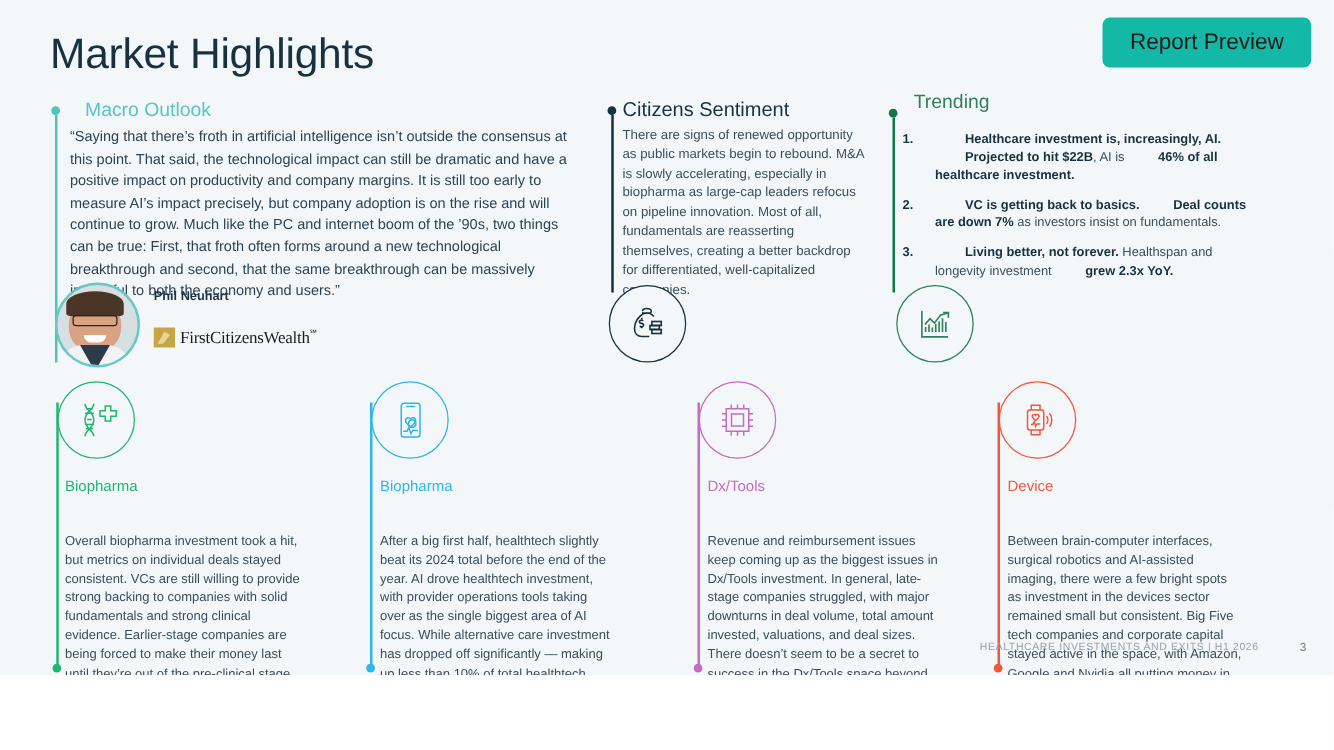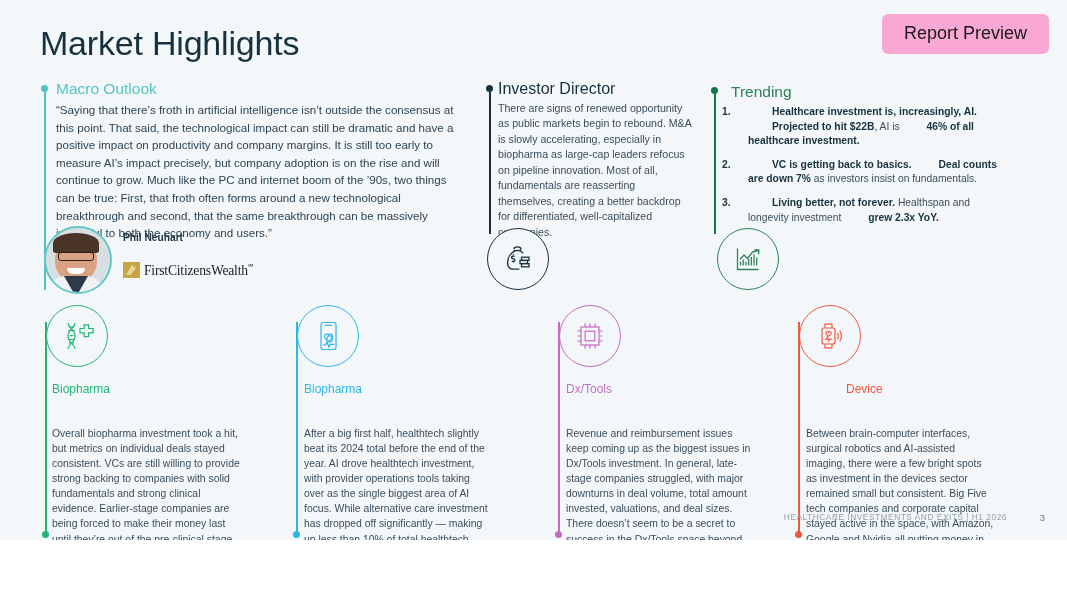--- a/index.html
+++ b/index.html
@@ -25,21 +25,21 @@
     top: 24px;
     font-size: 34px;
     font-weight: 400;
     color: #17313f;
     letter-spacing: -0.2px;
   }
   .report-badge {
     position: absolute;
     right: 18px;
     top: 14px;
-    background: #f9a8d4;
+    background: #14b8a6;
     color: #1a1a1a;
     font-size: 18px;
     padding: 10px 22px;
     border-radius: 6px;
     line-height: 1.1;
   }
 
   
   .rail {
     position: absolute;
@@ -67,21 +67,21 @@
   }
   .body-text.lg {
     font-size: 11.6px;
     line-height: 1.52;
     color: #2d4354;
   }
 
   
   #macro-rail { left: 44px; top: 92px; height: 198px; background: #4fc3c0; }
   #macro-dot  { left: 41px; top: 85px; background: #4fc3c0; }
-  #macro-head { left: 56px; top: 80px; color: #57c5c2; }
+  #macro-head { left: 68px; top: 80px; color: #57c5c2; }
   #macro-body { left: 56px; top: 101px; width: 400px; }
 
   .byline {
     position: absolute;
     left: 123px;
     top: 231px;
     width: 340px;
   }
   .byline-name {
     font-size: 10.2px;
@@ -180,21 +180,21 @@
 
   
   #inv-rail { left: 489px; top: 92px; height: 142px; background: #17313f; }
   #inv-dot  { left: 486px; top: 85px; background: #17313f; }
   #inv-head { left: 498px; top: 80px; color: #17313f; font-size: 16px; }
   #inv-body { left: 498px; top: 101px; width: 196px; }
 
   
   #trend-rail { left: 714px; top: 94px; height: 140px; background: #14774a; }
   #trend-dot  { left: 711px; top: 87px; background: #14774a; }
-  #trend-head { left: 731px; top: 83px; color: #2e8159; }
+  #trend-head { left: 731px; top: 73px; color: #2e8159; }
   #trend-list {
     position: absolute;
     left: 722px;
     top: 105px;
     width: 290px;
     margin: 0;
     padding: 0;
     list-style: none;
   }
   #trend-list li {
@@ -342,21 +342,21 @@
     <div class="byline-name">Phil Neuhart</div>
   </div>
 
   <div class="fcw-logo">
     <div class="fcw-mark"></div>
     <div class="fcw-text"><span>FirstCitizensWealth</span><span class="fcw-tm">℠</span></div>
   </div>
 
   <div class="rail" id="inv-rail"></div>
   <div class="rail-dot" id="inv-dot"></div>
-  <div class="sec-head" id="inv-head">Investor Director</div>
+  <div class="sec-head" id="inv-head">Citizens Sentiment</div>
   <div class="body-text" id="inv-body">There are signs of renewed opportunity as public markets begin to rebound. M&amp;A is slowly accelerating, especially in biopharma as large-cap leaders refocus on pipeline innovation. Most of all, fundamentals are reasserting themselves, creating a better backdrop for differentiated, well-capitalized companies.</div>
 
   <div class="icon-circle" style="left:487px; top:228px; width:62px; height:62px; border:1.4px solid #17313f;">
     <svg width="36" height="36" viewBox="0 0 36 36" fill="none" stroke="#17313f" stroke-width="1.3">
       <path d="M14 8c0-1.4 1.4-2.2 3.4-2.2S21 6.6 21 8c0 .8-.6 1.3-1.4 1.6"></path>
       <path d="M15.4 9.6C11 11.6 7.6 16.4 7.6 21.8c0 4 2.4 6.4 6 6.4h5.8"></path>
       <path d="M19.6 9.6c1.3.6 2.5 1.5 3.5 2.6"></path>
       <path d="M13.6 9.5h6.2"></path>
       <path d="M14.6 15.6c-.6-.5-1.6-.7-2.4-.2-.9.5-.9 1.6 0 2 .6.3 1.4.3 2 .6.9.4.9 1.6 0 2.1-.8.5-1.8.3-2.4-.2"></path>
       <path d="M13.4 14.3v-1.1M13.4 21.6v-1.1"></path>
@@ -441,21 +441,21 @@
   <div class="col-dot" style="left:795px; top:531px; background:#f0573f;"></div>
   <div class="col-icon" style="left:799px; border-color:#f0573f;">
     <svg width="36" height="36" viewBox="0 0 36 36" fill="none" stroke="#f0573f" stroke-width="1.2">
       <rect x="10" y="10" width="13" height="16" rx="2"></rect>
       <path d="M13 10V6.2h7V10M13 26v3.8h7V26"></path>
       <path d="M16.5 18.4c-1.5-1.2-2.7-2.1-2.7-3.4 0-.9.7-1.5 1.5-1.5.6 0 1 .3 1.2.7.2-.4.6-.7 1.2-.7.8 0 1.5.6 1.5 1.5 0 1.3-1.2 2.2-2.7 3.4z"></path>
       <path d="M12.7 21.5h1.6l1-2.2 1.3 3.6 1-1.8h2.7"></path>
       <path d="M25.2 14.8c1.4 1.8 1.4 4.6 0 6.4M27.6 12.6c2.4 2.9 2.4 7.9 0 10.8"></path>
     </svg>
   </div>
-  <div class="col-head" style="left:806px; color:#f0573f;margin-left:40px;">Device</div>
+  <div class="col-head" style="left:806px; color:#f0573f;">Device</div>
   <div class="col-body" style="left:806px;">Between brain-computer interfaces, surgical robotics and AI-assisted imaging, there were a few bright spots as investment in the devices sector remained small but consistent. Big Five tech companies and corporate capital stayed active in the space, with Amazon, Google and Nvidia all putting money in this year.</div>
 
   <div class="svb-logo">
     <div class="svb-sub">A Division of First Neuhart Bank</div>
   </div>
 
   <div class="footer-note">HEALTHCARE INVESTMENTS AND EXITS | H1 2026</div>
   <div class="footer-page">3</div>
 
 </div>

